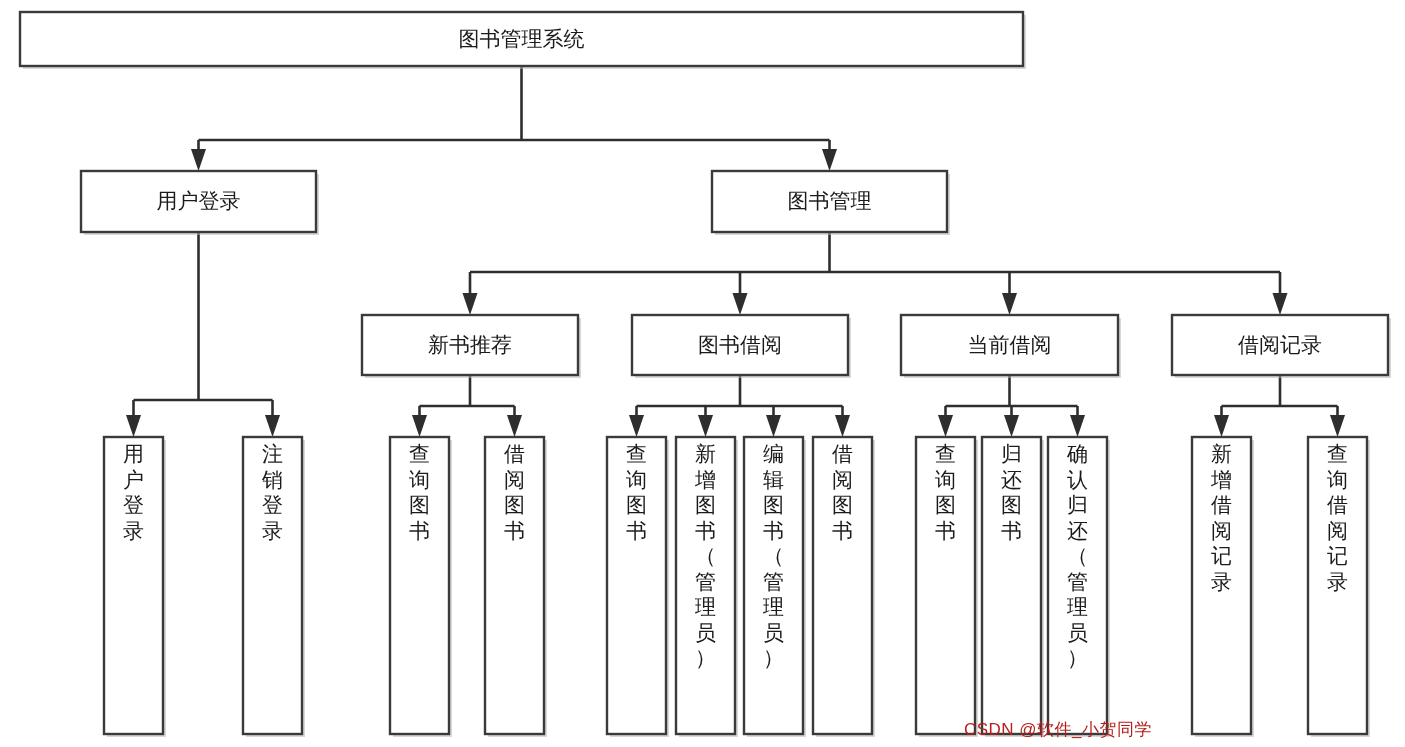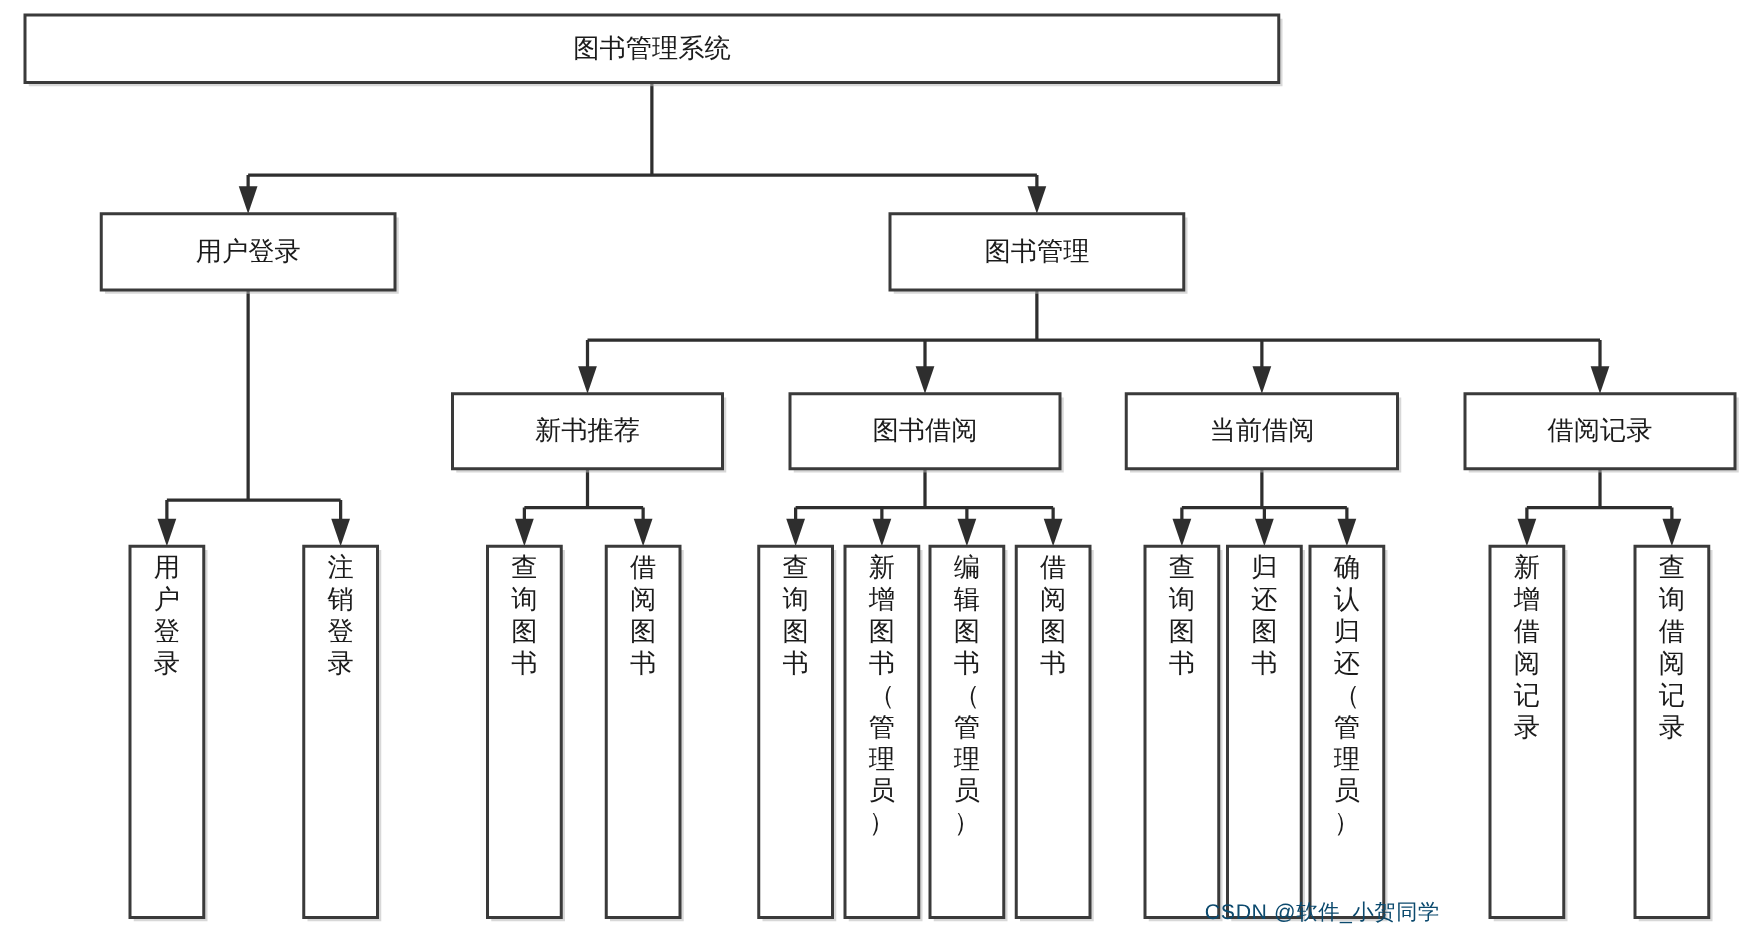--- a/index.html
+++ b/index.html
@@ -57,21 +57,21 @@
     font-size: 21px;
     fill: #1b1b1b;
     text-anchor: middle;
   }
   .watermark {
     position: absolute;
     right: 10px;
     bottom: 6px;
     font-family: "Liberation Sans", "DejaVu Sans", sans-serif;
     font-size: 17px;
-    color: #0c4a6e;
+    color: #b91c1c;
     letter-spacing: .5px;
     white-space: nowrap;
     user-select: none;
   }
 </style>
 </head>
 <body>
 
 <div id="diagram-root">
 

